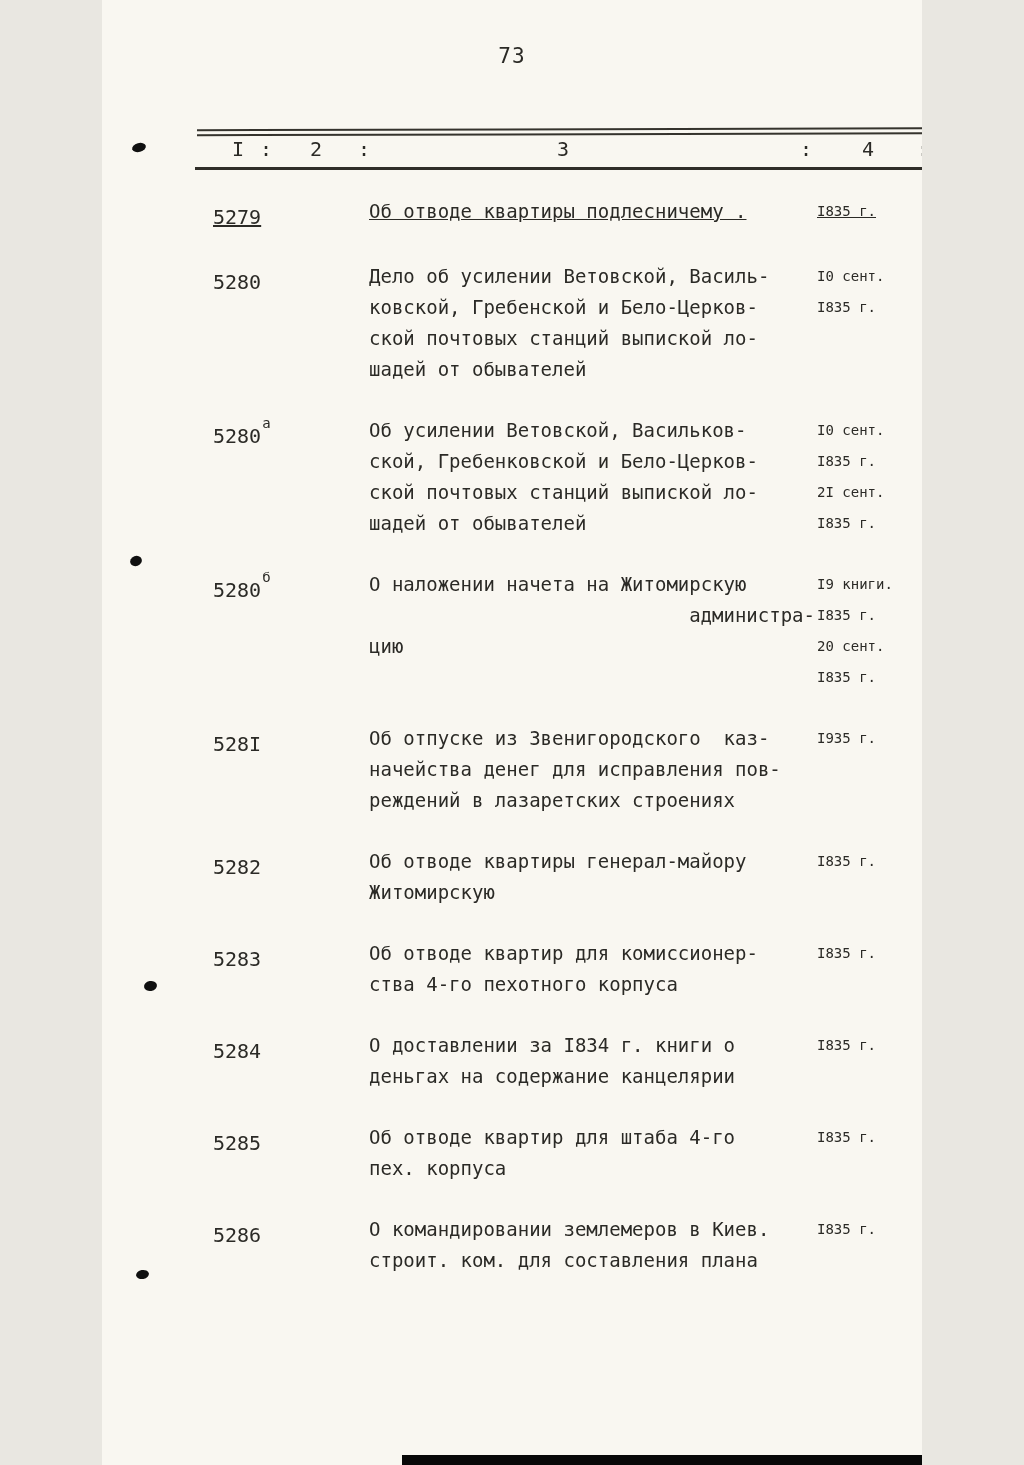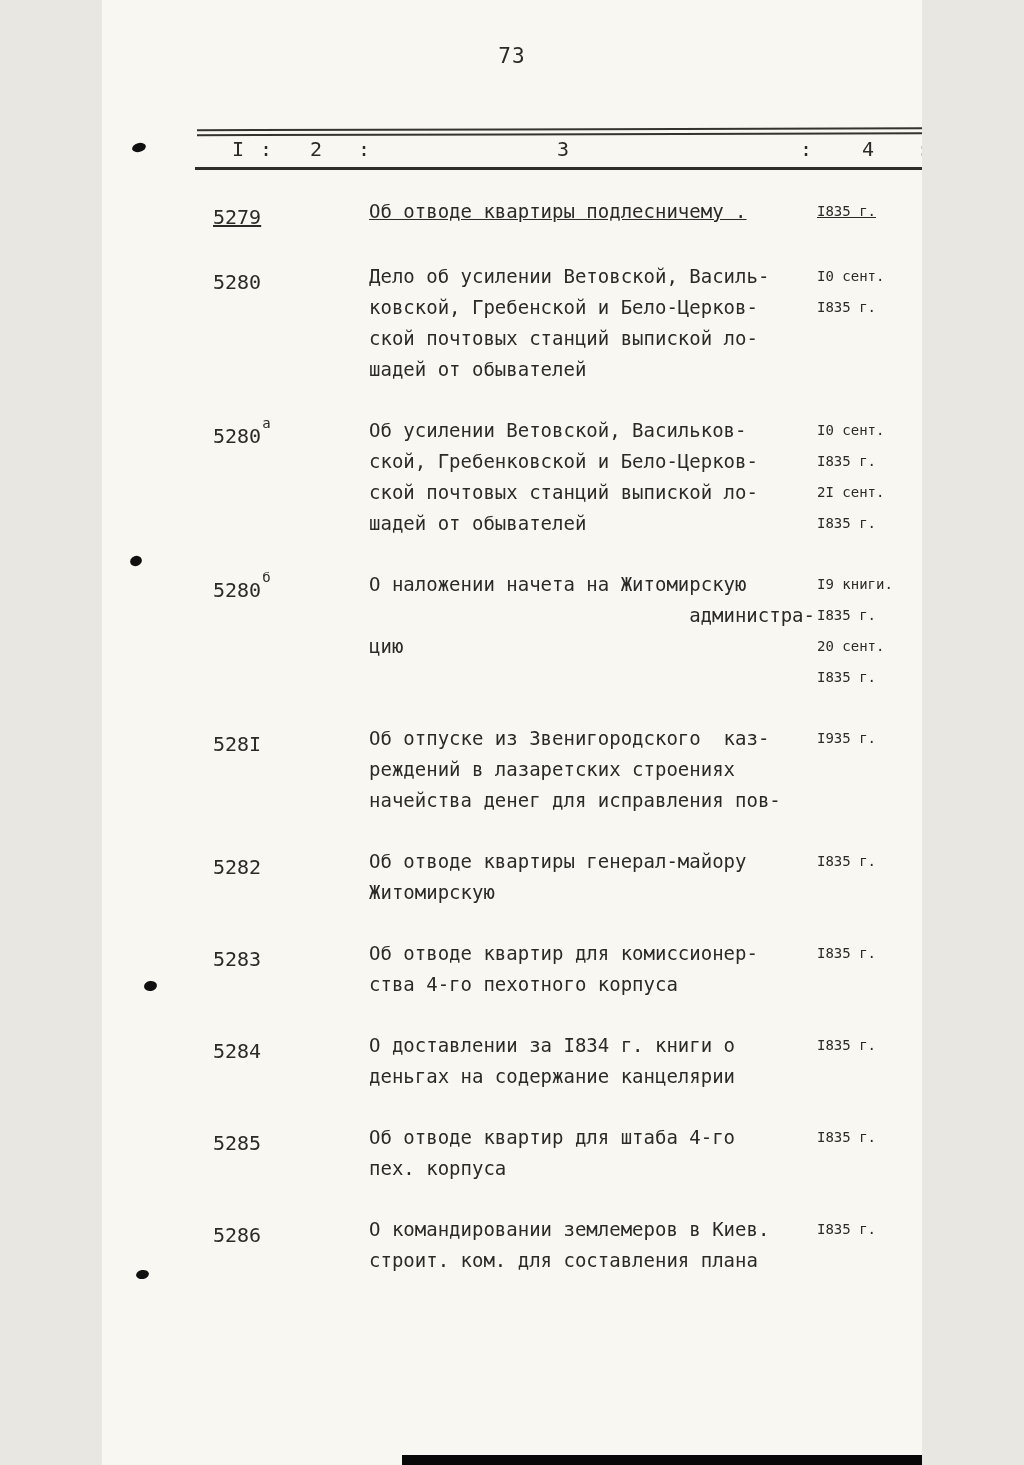--- a/index.html
+++ b/index.html
@@ -165,25 +165,25 @@
     </div>
 
     <div class="entry">
       <div class="num"><span>528I</span><sup></sup></div>
       <div class="body">
         <div class="line">
           <span class="desc">Об отпуске из Звенигородского  каз-</span>
           <span class="date">I935 г.</span>
         </div>
         <div class="line">
+          <span class="desc">начейства денег для исправления пов-</span>
+          <span class="date"></span>
+        </div>
+        <div class="line">
           <span class="desc">реждений в лазаретских строениях</span>
-          <span class="date"></span>
-        </div>
-        <div class="line">
-          <span class="desc">начейства денег для исправления пов-</span>
           <span class="date"></span>
         </div>
       </div>
       <div class="count"></div>
     </div>
 
     <div class="entry">
       <div class="num"><span>5282</span><sup></sup></div>
       <div class="body">
         <div class="line">

